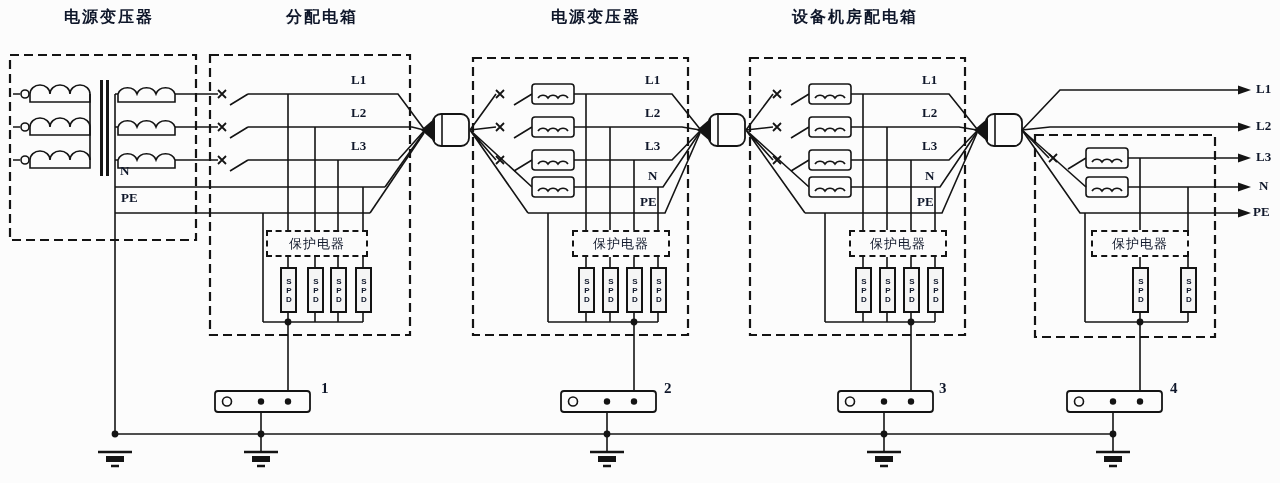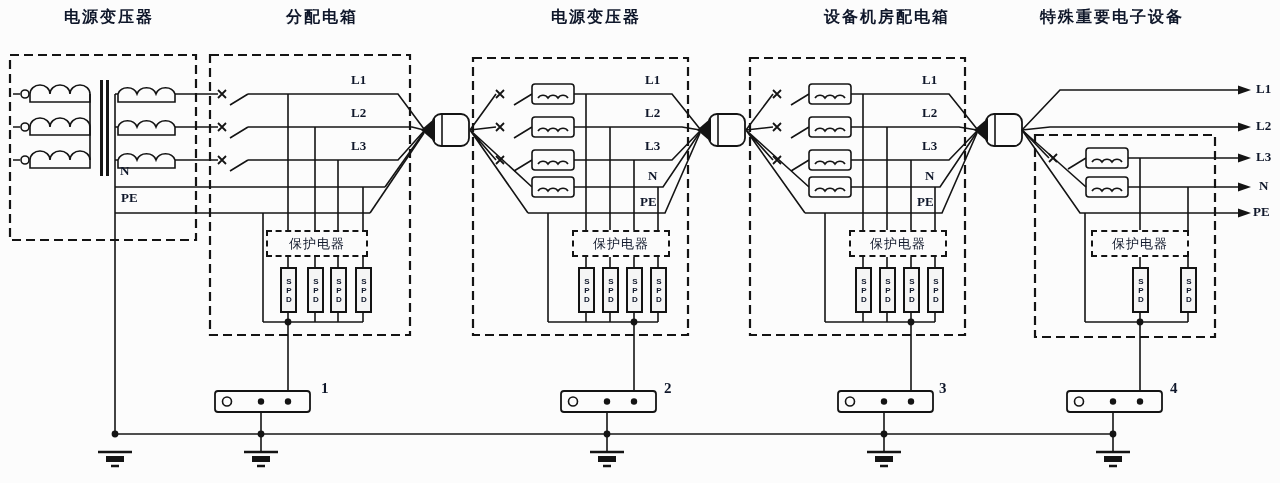--- a/index.html
+++ b/index.html
@@ -226,22 +226,21 @@
       <path d="M1096,452 h34" stroke-width="2.5"></path>
           <path d="M1104,459 h18" stroke-width="6"></path>
           <path d="M1109,466 h8" stroke-width="2.5"></path>
     </g>
   </g>
 </svg>
 
 <div class="lbl title" style="left:64px;top:7px">电源变压器</div>
 <div class="lbl title" style="left:286px;top:7px">分配电箱</div>
 <div class="lbl title" style="left:551px;top:7px">电源变压器</div>
-<div class="lbl title" style="left:824px;top:7px">设备机房配电箱</div>
-<div class="lbl title" style="left:1040px;top:7px">特殊重要电子设备</div>
+<div class="lbl title" style="left:792px;top:7px">设备机房配电箱</div>
 
 <div class="lbl cond" style="left:351px;top:72px">L1</div>
 <div class="lbl cond" style="left:351px;top:105px">L2</div>
 <div class="lbl cond" style="left:351px;top:138px">L3</div>
 <div class="lbl cond" style="left:120px;top:163px">N</div>
 <div class="lbl cond" style="left:121px;top:190px">PE</div>
 
 <div class="lbl cond" style="left:645px;top:72px">L1</div>
 <div class="lbl cond" style="left:645px;top:105px">L2</div>
 <div class="lbl cond" style="left:645px;top:138px">L3</div>

